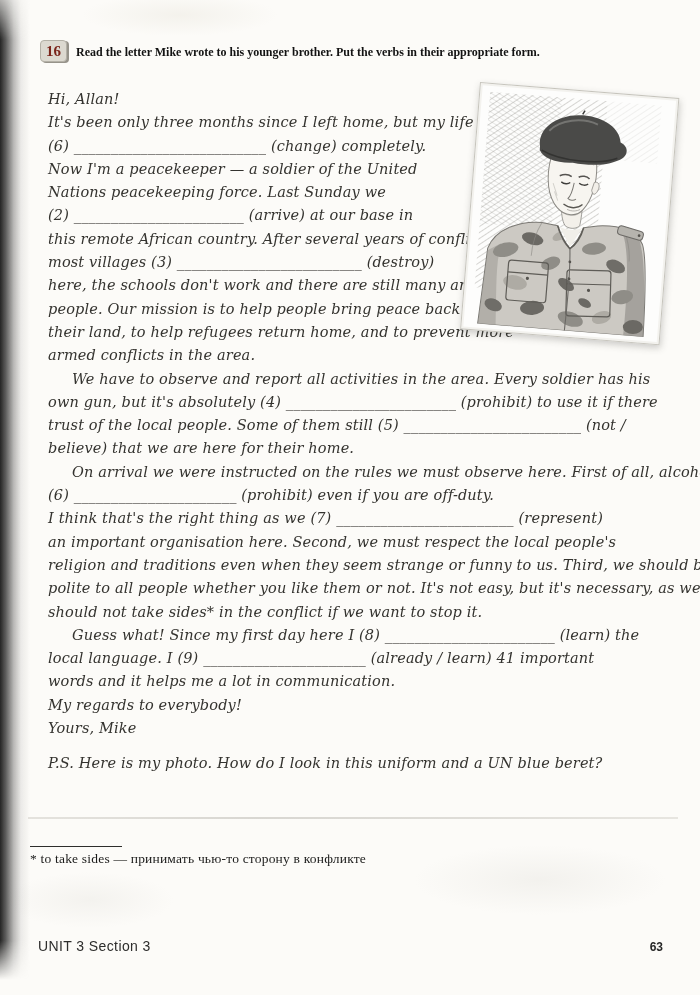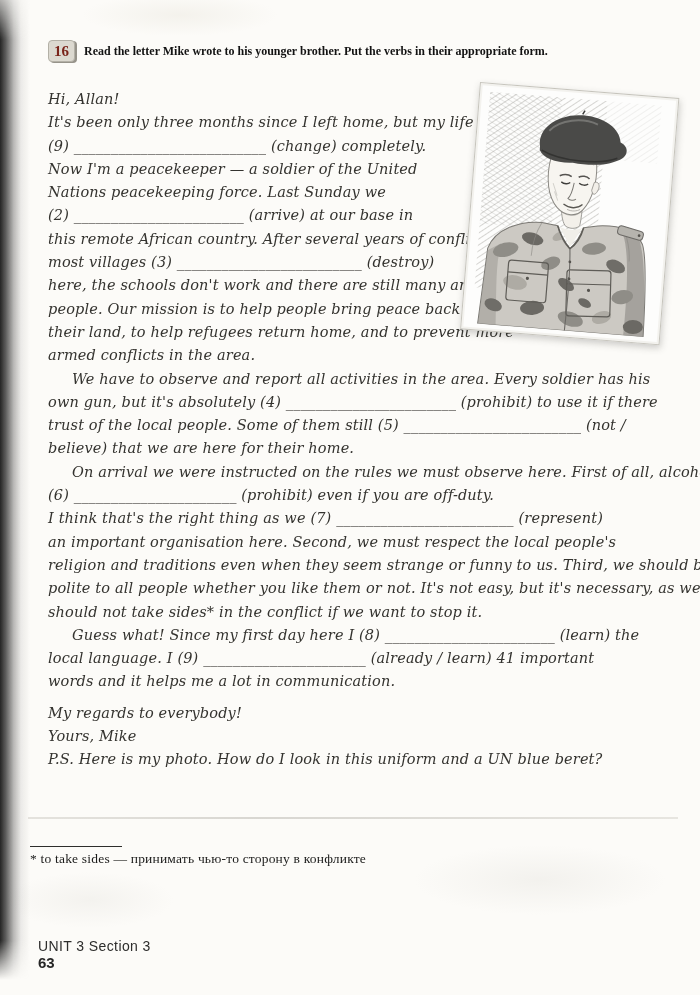--- a/index.html
+++ b/index.html
@@ -18,22 +18,22 @@
   }
   .binding-shadow{
     position:absolute;left:0;top:0;width:30px;height:980px;
     background:linear-gradient(to right,
       rgba(18,18,18,0.92) 0%, rgba(35,35,35,0.75) 18%,
       rgba(80,80,80,0.40) 45%, rgba(140,140,140,0.15) 70%, rgba(255,255,255,0) 100%);
     -webkit-mask-image:linear-gradient(to bottom, rgba(0,0,0,.35) 0%, #000 4%, #000 96%, transparent 100%);
     mask-image:linear-gradient(to bottom, rgba(0,0,0,.35) 0%, #000 4%, #000 96%, transparent 100%);
   }
   .exercise-header{
-    position:absolute;left:48px;top:40px;width:636px;
-    display:flex;align-items:center;gap:9px;
+    position:absolute;left:40px;top:40px;width:636px;
+    display:flex;align-items:flex-end;gap:9px;
   }
   .num-box{
     flex:0 0 auto;
     background:#dcd9d0;
     border:1px solid #b3b0a6;
     border-radius:4px;
     box-shadow:2px 1px 0 #96938a;
     padding:0 5px;
     font-weight:bold;font-size:15px;line-height:20px;
     color:#7a241a;
@@ -77,43 +77,42 @@
   .footnote-text{
     position:absolute;left:30px;top:851px;
     font-family:"Liberation Serif", serif;
     font-size:13.5px;color:#1b1b1a;letter-spacing:0.2px;
   }
   .page-footer{
     position:absolute;left:38px;top:938px;width:625px;
     display:flex;justify-content:space-between;align-items:baseline;
     font-family:"Liberation Sans", sans-serif;
     color:#2d2d2c;
-    flex-direction:column;
   }
   .footer-left{font-size:14px;letter-spacing:0.4px;}
-  .pagenum{font-size:15px;font-weight:bold;color:#262626;}
+  .pagenum{font-size:12px;font-weight:bold;color:#262626;}
 </style>
 </head>
 <body>
 
 <div class="page">
 
   <div class="binding-shadow"></div>
 
   <div class="exercise-header">
     <span class="num-box">
       <span>16</span>
     </span>
     <span class="instruction">Read the letter Mike wrote to his younger brother. Put the verbs in their appropriate form.</span>
   </div>
 
   <div class="letter">
       <div class="letter-line">Hi, Allan!</div>
       <div class="letter-line">It's been only three months since I left home, but my life</div>
-      <div class="letter-line">(9) __________________________ (change) completely.</div>
+      <div class="letter-line">(6) __________________________ (change) completely.</div>
       <div class="letter-line">Now I'm a peacekeeper — a soldier of the United</div>
       <div class="letter-line">Nations peacekeeping force. Last Sunday we</div>
       <div class="letter-line">(2) _______________________ (arrive) at our base in</div>
       <div class="letter-line">this remote African country. After several years of conflict</div>
       <div class="letter-line">most villages (3) _________________________ (destroy)</div>
       <div class="letter-line">here, the schools don't work and there are still many armed</div>
       <div class="letter-line">people. Our mission is to help people bring peace back to</div>
       <div class="letter-line">their land, to help refugees return home, and to prevent more</div>
       <div class="letter-line">armed conflicts in the area.</div>
       <div class="letter-line indent">We have to observe and report all activities in the area. Every soldier has his</div>
@@ -123,23 +122,23 @@
       <div class="letter-line indent">On arrival we were instructed on the rules we must observe here. First of all, alcohol</div>
       <div class="letter-line">(6) ______________________ (prohibit) even if you are off-duty.</div>
       <div class="letter-line">I think that's the right thing as we (7) ________________________ (represent)</div>
       <div class="letter-line">an important organisation here. Second, we must respect the local people's</div>
       <div class="letter-line">religion and traditions even when they seem strange or funny to us. Third, we should be</div>
       <div class="letter-line">polite to all people whether you like them or not. It's not easy, but it's necessary, as we</div>
       <div class="letter-line">should not take sides* in the conflict if we want to stop it.</div>
       <div class="letter-line indent">Guess what! Since my first day here I (8) _______________________ (learn) the</div>
       <div class="letter-line">local language. I (9) ______________________ (already / learn) 41 important</div>
       <div class="letter-line">words and it helps me a lot in communication.</div>
-      <div class="letter-line" style="margin-top: 8px;">My regards to everybody!</div>
+      <div class="letter-line" style="">My regards to everybody!</div>
       <div class="letter-line">Yours, Mike</div>
-      <div class="letter-line" style="margin-top: 0;">P.S. Here is my photo. How do I look in this uniform and a UN blue beret?</div>
+      <div class="letter-line" style="margin-top: 12px;">P.S. Here is my photo. How do I look in this uniform and a UN blue beret?</div>
     </div>
 
   <div class="photo">
     <svg width="186" height="234" viewBox="0 0 186 234" xmlns="http://www.w3.org/2000/svg">
       <defs>
         <pattern id="hatch" width="5" height="5" patternUnits="userSpaceOnUse" patternTransform="rotate(52)">
           <line x1="0" y1="0" x2="0" y2="5" stroke="#a6a49f" stroke-width="1.1"></line>
         </pattern>
         <pattern id="hatch2" width="4" height="4" patternUnits="userSpaceOnUse" patternTransform="rotate(118)">
           <line x1="0" y1="0" x2="0" y2="4" stroke="#8d8b86" stroke-width="0.8"></line>

